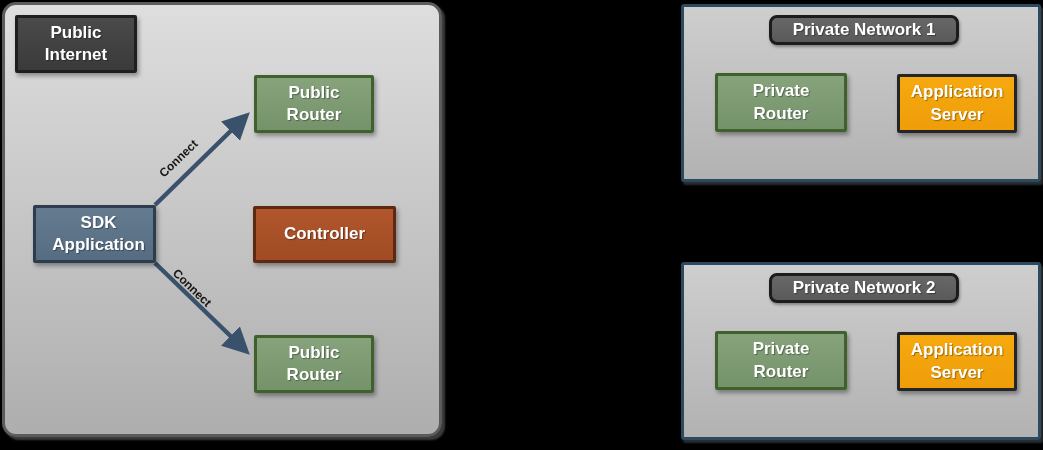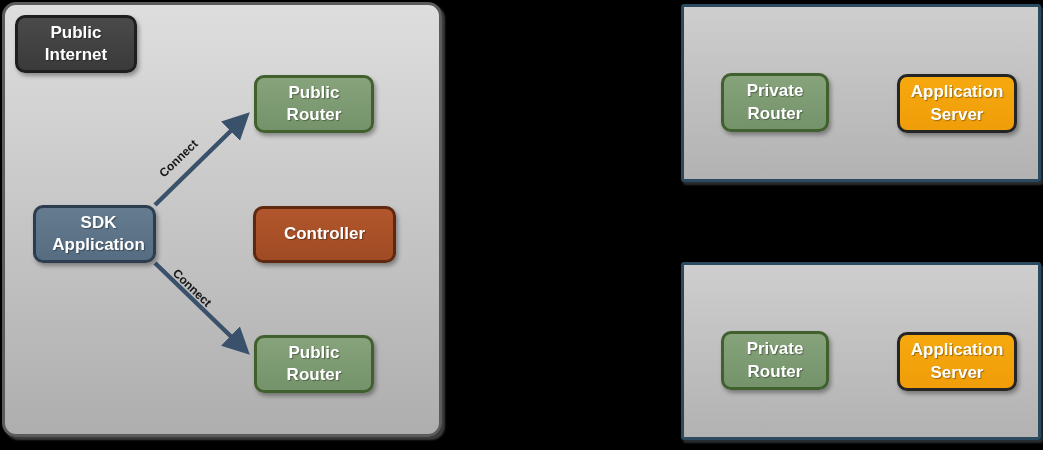--- a/index.html
+++ b/index.html
@@ -46,21 +46,21 @@
     box-sizing: border-box;
     display: flex;
     align-items: center;
     justify-content: center;
     text-align: center;
     color: #ffffff;
     font-weight: bold;
     font-size: 17px;
     line-height: 1.3;
     white-space: pre-line;
-    border-radius: 10px;
+    border-radius: 2px;
     box-shadow: 2px 3px 4px rgba(0,0,0,0.35);
     text-shadow: 1px 1px 1px rgba(0,0,0,0.35);
   }
   .node.dark {
     background: linear-gradient(#4a4a4a, #3a3a3a);
     border: 3px solid #1e1e1e;
   }
   .node.green {
     background: linear-gradient(#86a37b, #75936a);
     border: 3px solid #40602e;
@@ -87,21 +87,21 @@
 
   
   .n-public-internet   { left: 10px;  top: 10px;  width: 122px; height: 58px; }
   .n-public-router-top { left: 249px; top: 70px;  width: 120px; height: 58px; }
   .n-sdk-application   { left: 28px;  top: 200px; width: 123px; height: 58px; padding-left: 8px; }
   .n-controller        { left: 248px; top: 201px; width: 143px; height: 57px; }
   .n-public-router-bot { left: 249px; top: 330px; width: 120px; height: 58px; }
 
   
   .n-pn-title          { left: 85px;  top: 8px;  width: 190px; height: 30px; }
-  .n-private-router    { left: 37px;  top: 66px; width: 108px; height: 59px; }
+  .n-private-router    { left: 31px;  top: 66px; width: 132px; height: 59px; }
   .n-app-server        { left: 213px; top: 67px; width: 120px; height: 59px; }
 
   
   svg.edges {
     position: absolute;
     left: 0; top: 0;
     width: 434px; height: 429px;
     overflow: visible;
     pointer-events: none;
   }
@@ -145,26 +145,28 @@
     <div class="node blue n-sdk-application">SDK
 Application</div>
 
     <div class="node rust n-controller">Controller</div>
 
     <div class="node green n-public-router-bot">Public
 Router</div>
   </div>
 
   <div class="zone private pn1">
+    <div class="node title-pill n-pn-title">Private Network 1</div>
     <div class="node green n-private-router">Private
 Router</div>
     <div class="node orange n-app-server">Application
 Server</div>
   </div>
 
   <div class="zone private pn2">
+    <div class="node title-pill n-pn-title">Private Network 2</div>
     <div class="node green n-private-router">Private
 Router</div>
     <div class="node orange n-app-server">Application
 Server</div>
   </div>
 
 </div>
 
 </body></html>

